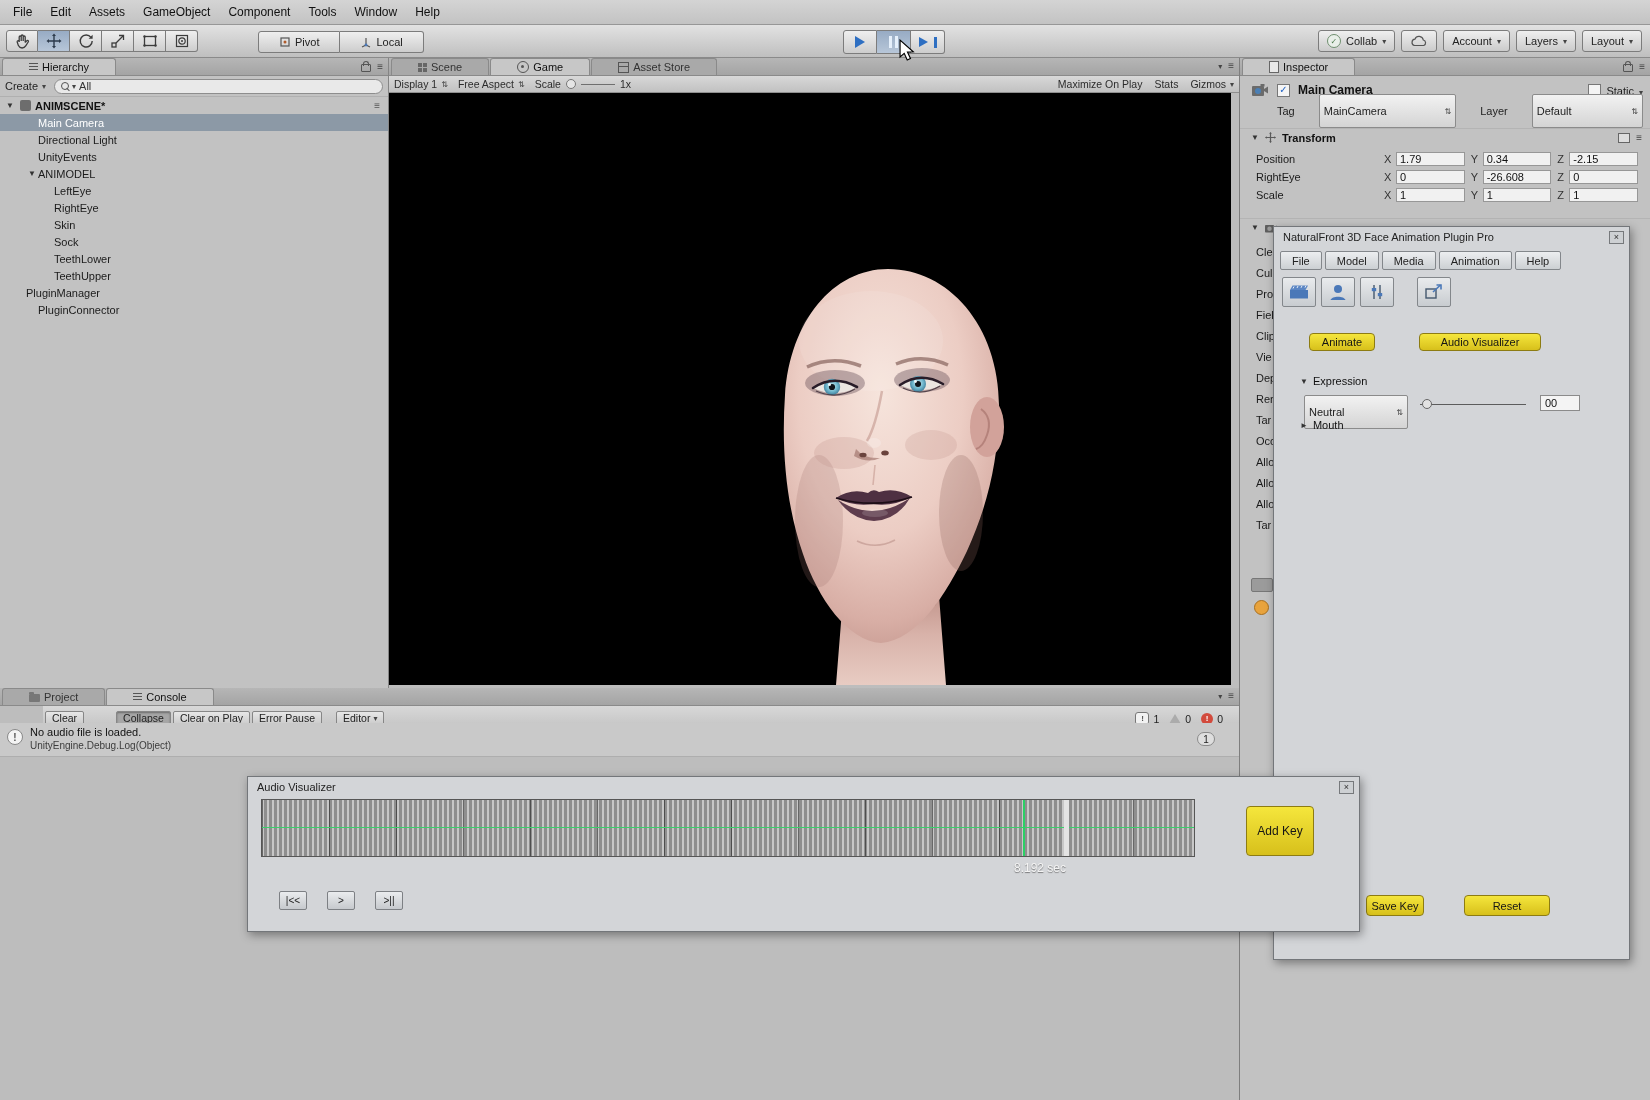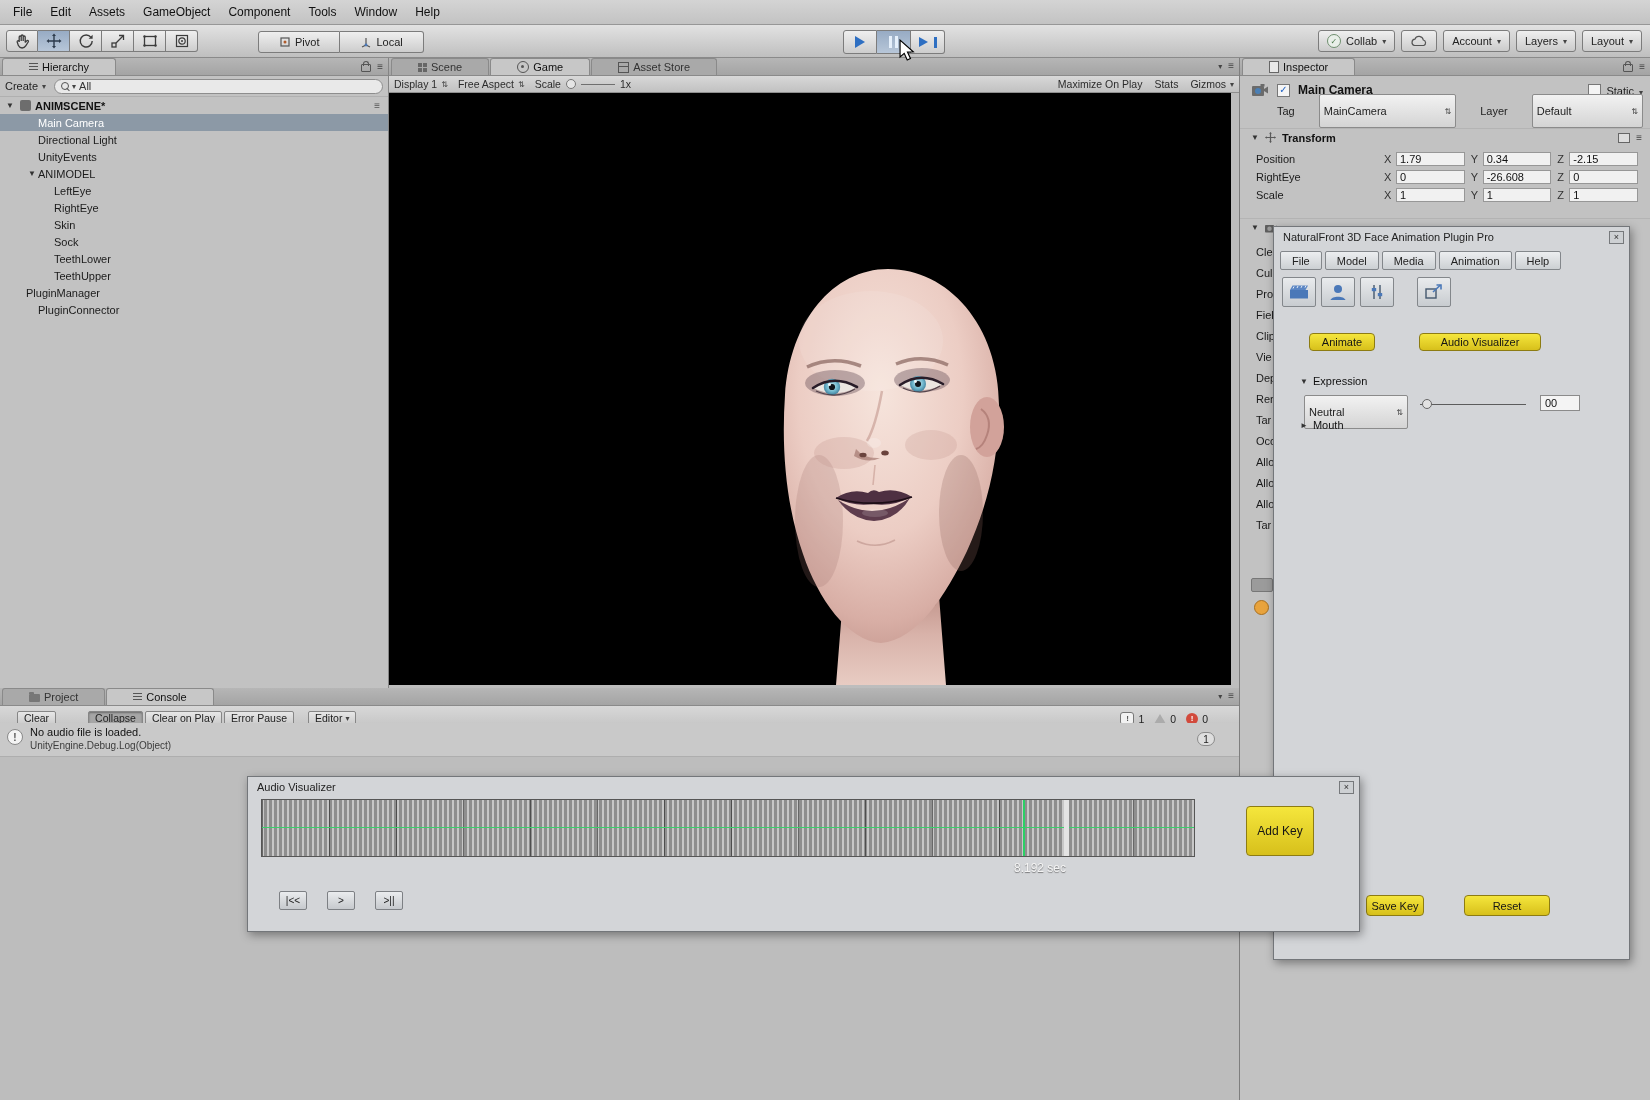--- a/index.html
+++ b/index.html
@@ -85,21 +85,21 @@
   .gt-scale{display:flex;align-items:center;gap:5px;}
   .knob{width:8px;height:8px;border-radius:50%;background:#e5e5e5;border:1px solid #777;}
   .track{width:34px;height:1px;background:#6f6f6f;}
   .gt-right{margin-left:auto;display:flex;align-items:center;gap:12px;}
   #game-view{position:absolute;left:0;top:35px;width:842px;height:592px;background:#000;}
   #game-view svg{display:block;}
 
   
   #console{position:absolute;left:0;top:688px;width:1239px;height:412px;background:#bdbdbd;}
   #console-toolbar{height:26px;background:linear-gradient(#d8d8d8,#c1c1c1);border-bottom:1px solid #979797;display:flex;
-                   align-items:center;padding:0 15px;box-sizing:border-box;}
+                   align-items:center;padding:0 0;box-sizing:border-box;margin-left:43px;}
   .cbtn{height:15px;line-height:13px;padding:0 6px;border:1px solid #868686;background:linear-gradient(#e7e7e7,#c9c9c9);
         border-radius:2px;margin-left:2px;font-size:10.5px;color:#222;box-sizing:border-box;display:flex;align-items:center;gap:3px;}
   .cbtn.active{background:#a6a6a6;box-shadow:inset 0 1px 2px rgba(0,0,0,.35);}
   #console-btns{display:flex;}
   #console-btns .cbtn:nth-child(2){margin-left:32px;}
   #editor-btn{margin-left:14px;}
   .count-group{margin-left:auto;display:flex;align-items:center;gap:4px;padding-right:10px;}
   .count-num{font-size:10.5px;color:#222;margin-right:6px;}
   .bubble-icon{width:12px;height:11px;background:#f2f2f2;border:1px solid #777;border-radius:3px;display:flex;align-items:center;
                justify-content:center;font-size:8px;color:#555;font-weight:bold;}

